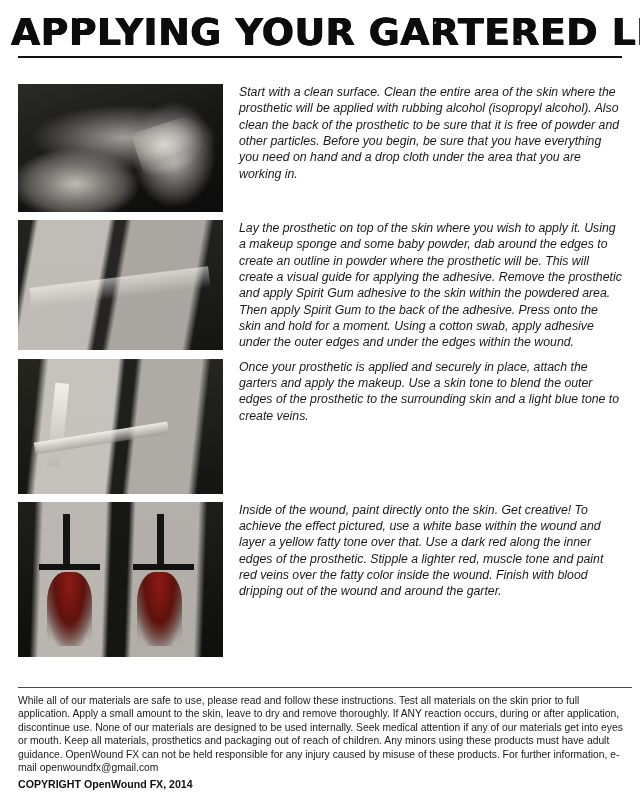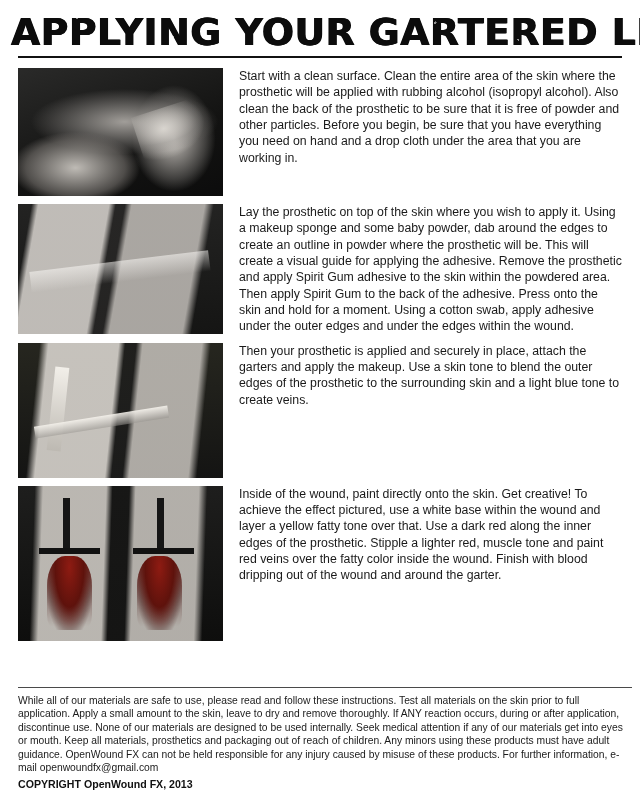--- a/index.html
+++ b/index.html
@@ -63,21 +63,21 @@
       radial-gradient(circle at 56% 70%, #fff 0 1px, transparent 1.1px),
       radial-gradient(circle at 68% 38%, #fff 0 1.3px, transparent 1.4px),
       radial-gradient(circle at 81% 66%, #fff 0 1px, transparent 1.1px),
       radial-gradient(circle at 93% 28%, #fff 0 1.2px, transparent 1.3px),
       radial-gradient(circle at 19% 78%, #fff 0 1px, transparent 1.1px),
       radial-gradient(circle at 47% 84%, #fff 0 1px, transparent 1.1px),
       radial-gradient(circle at 73% 12%, #fff 0 1px, transparent 1.1px);
   }
 
   
-  .steps { margin-top: 4px; }
+  .steps { margin-top: 20px; font-style: italic; }
   .step {
     display: flex;
     align-items: flex-start;
     margin-bottom: 8px;
   }
   .photo {
     width: 205px;
     flex: 0 0 205px;
     background: #1c1c1c;
     position: relative;
@@ -244,35 +244,35 @@
       <div class="photo photo-2">
         <div class="ph ph2"></div>
       </div>
       <div class="step-text">Lay the prosthetic on top of the skin where you wish to apply it. Using a makeup sponge and some baby powder, dab around the edges to create an outline in powder where the prosthetic will be. This will create a visual guide for applying the adhesive. Remove the prosthetic and apply Spirit Gum adhesive to the skin within the powdered area. Then apply Spirit Gum to the back of the adhesive. Press onto the skin and hold for a moment. Using a cotton swab, apply adhesive under the outer edges and under the edges within the wound.</div>
     </div>
 
     <div class="step">
       <div class="photo photo-3">
         <div class="ph ph3"></div>
       </div>
-      <div class="step-text">Then your prosthetic is applied and securely in place, attach the garters and apply the makeup. Use a skin tone to blend the outer edges of the prosthetic to the surrounding skin and a light blue tone to create veins.</div>
+      <div class="step-text">Once your prosthetic is applied and securely in place, attach the garters and apply the makeup. Use a skin tone to blend the outer edges of the prosthetic to the surrounding skin and a light blue tone to create veins.</div>
     </div>
 
     <div class="step">
       <div class="photo photo-4">
         <div class="ph ph4"></div>
         <div class="strap v" style="left:22%;"></div>
         <div class="strap v" style="left:68%;"></div>
         <div class="strap" style="left:10%; top:40%; width:30%;"></div>
         <div class="strap" style="left:56%; top:40%; width:30%;"></div>
       </div>
       <div class="step-text">Inside of the wound, paint directly onto the skin. Get creative! To achieve the effect pictured, use a white base within the wound and layer a yellow fatty tone over that. Use a dark red along the inner edges of the prosthetic. Stipple a lighter red, muscle tone and paint red veins over the fatty color inside the wound. Finish with blood dripping out of the wound and around the garter.</div>
     </div>
 
   </div>
 
   <div class="footer">
     <div class="footer-rule"></div>
     <div class="disclaimer">While all of our materials are safe to use, please read and follow these instructions. Test all materials on the skin prior to full application. Apply a small amount to the skin, leave to dry and remove thoroughly. If ANY reaction occurs, during or after application, discontinue use. None of our materials are designed to be used internally. Seek medical attention if any of our materials get into eyes or mouth. Keep all materials, prosthetics and packaging out of reach of children. Any minors using these products must have adult guidance. OpenWound FX can not be held responsible for any injury caused by misuse of these products. For further information, e-mail openwoundfx@gmail.com</div>
-    <div class="copyright">COPYRIGHT OpenWound FX, 2013</div>
+    <div class="copyright">COPYRIGHT OpenWound FX, 2014</div>
   </div>
 
 </div>
 
 </body></html>

